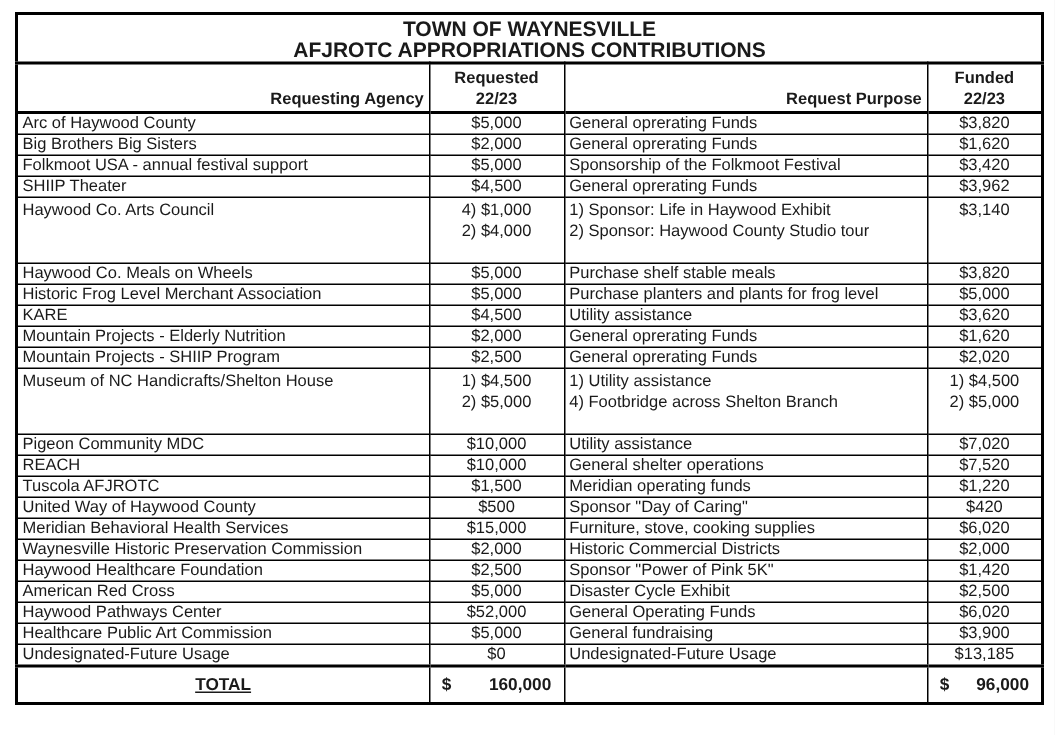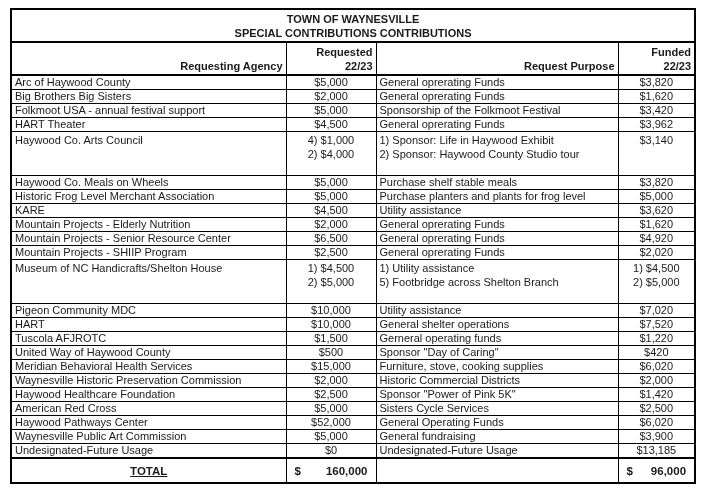--- a/index.html
+++ b/index.html
@@ -26,35 +26,35 @@
   }
   table.approp td, table.approp th {
     border: 1px solid #000;
     padding: 0 3px;
     overflow: hidden;
   }
   .title-cell {
     border-bottom: 2px solid #000 !important;
     text-align: center;
     font-weight: bold;
-    font-size: 11px;
+    font-size: 14px;
     height: 29px;
     padding: 1px 0 !important;
   }
   .title-cell .tl { line-height: 14px; }
   tr.head-row th {
     font-weight: bold;
     font-size: 11px;
     height: 29px;
     border-bottom: 2px solid #000 !important;
     background: #ffffff;
   }
   th.h-agency  { text-align: right; vertical-align: bottom; padding-bottom: 2px !important; }
   th.h-requested, th.h-funded { text-align: center; vertical-align: middle; }
-  th.h-requested .hl, th.h-funded .hl { line-height: 14px; text-align: right; }
+  th.h-requested .hl, th.h-funded .hl { line-height: 14px; }
   th.h-purpose { text-align: right; vertical-align: bottom; padding-bottom: 2px !important; }
   tbody td { height: 13px; vertical-align: middle; }
   tbody .cl { line-height: 13px; white-space: nowrap; }
   tbody tr.tall td { height: 42px; vertical-align: top; padding-top: 1px; }
   tbody tr.tall .cl { line-height: 14px; }
   .c-agency  { text-align: left; }
   .c-requested { text-align: center; }
   .c-purpose { text-align: left; }
   .c-funded  { text-align: center; }
   tr.total-row td {
@@ -80,21 +80,21 @@
     <colgroup>
       <col style="width:275px">
       <col style="width:90px">
       <col style="width:242px">
       <col style="width:77px">
     </colgroup>
     <thead>
       <tr>
         <td class="title-cell" colspan="4">
           <div class="tl">TOWN OF WAYNESVILLE</div>
-          <div class="tl">SPECIAL CONTRIBUTIONS CONTRIBUTIONS</div>
+          <div class="tl">AFJROTC APPROPRIATIONS CONTRIBUTIONS</div>
         </td>
       </tr>
       <tr class="head-row">
         <th class="h-agency">Requesting Agency</th>
         <th class="h-requested">
           <div class="hl">Requested</div>
           <div class="hl">22/23</div>
         </th>
         <th class="h-purpose">Request Purpose</th>
         <th class="h-funded">
@@ -142,21 +142,21 @@
           </td>
           <td class="c-purpose">
             <div class="cl">Sponsorship of the Folkmoot Festival</div>
           </td>
           <td class="c-funded">
             <div class="cl">$3,420</div>
           </td>
         </tr>
         <tr>
           <td class="c-agency">
-            <div class="cl">HART Theater</div>
+            <div class="cl">SHIIP Theater</div>
           </td>
           <td class="c-requested">
             <div class="cl">$4,500</div>
           </td>
           <td class="c-purpose">
             <div class="cl">General oprerating Funds</div>
           </td>
           <td class="c-funded">
             <div class="cl">$3,962</div>
           </td>
@@ -228,34 +228,20 @@
           </td>
           <td class="c-purpose">
             <div class="cl">General oprerating Funds</div>
           </td>
           <td class="c-funded">
             <div class="cl">$1,620</div>
           </td>
         </tr>
         <tr>
           <td class="c-agency">
-            <div class="cl">Mountain Projects - Senior Resource Center</div>
-          </td>
-          <td class="c-requested">
-            <div class="cl">$6,500</div>
-          </td>
-          <td class="c-purpose">
-            <div class="cl">General oprerating Funds</div>
-          </td>
-          <td class="c-funded">
-            <div class="cl">$4,920</div>
-          </td>
-        </tr>
-        <tr>
-          <td class="c-agency">
             <div class="cl">Mountain Projects - SHIIP Program</div>
           </td>
           <td class="c-requested">
             <div class="cl">$2,500</div>
           </td>
           <td class="c-purpose">
             <div class="cl">General oprerating Funds</div>
           </td>
           <td class="c-funded">
             <div class="cl">$2,020</div>
@@ -264,21 +250,21 @@
         <tr class="tall">
           <td class="c-agency">
             <div class="cl">Museum of NC Handicrafts/Shelton House</div>
           </td>
           <td class="c-requested">
             <div class="cl">1) $4,500</div>
             <div class="cl">2) $5,000</div>
           </td>
           <td class="c-purpose">
             <div class="cl">1) Utility assistance</div>
-            <div class="cl">5) Footbridge across Shelton Branch</div>
+            <div class="cl">4) Footbridge across Shelton Branch</div>
           </td>
           <td class="c-funded">
             <div class="cl">1) $4,500</div>
             <div class="cl">2) $5,000</div>
           </td>
         </tr>
         <tr>
           <td class="c-agency">
             <div class="cl">Pigeon Community MDC</div>
           </td>
@@ -287,41 +273,41 @@
           </td>
           <td class="c-purpose">
             <div class="cl">Utility assistance</div>
           </td>
           <td class="c-funded">
             <div class="cl">$7,020</div>
           </td>
         </tr>
         <tr>
           <td class="c-agency">
-            <div class="cl">HART</div>
+            <div class="cl">REACH</div>
           </td>
           <td class="c-requested">
             <div class="cl">$10,000</div>
           </td>
           <td class="c-purpose">
             <div class="cl">General shelter operations</div>
           </td>
           <td class="c-funded">
             <div class="cl">$7,520</div>
           </td>
         </tr>
         <tr>
           <td class="c-agency">
             <div class="cl">Tuscola AFJROTC</div>
           </td>
           <td class="c-requested">
             <div class="cl">$1,500</div>
           </td>
           <td class="c-purpose">
-            <div class="cl">Gerneral operating funds</div>
+            <div class="cl">Meridian operating funds</div>
           </td>
           <td class="c-funded">
             <div class="cl">$1,220</div>
           </td>
         </tr>
         <tr>
           <td class="c-agency">
             <div class="cl">United Way of Haywood County</div>
           </td>
           <td class="c-requested">
@@ -377,21 +363,21 @@
           </td>
         </tr>
         <tr>
           <td class="c-agency">
             <div class="cl">American Red Cross</div>
           </td>
           <td class="c-requested">
             <div class="cl">$5,000</div>
           </td>
           <td class="c-purpose">
-            <div class="cl">Sisters Cycle Services</div>
+            <div class="cl">Disaster Cycle Exhibit</div>
           </td>
           <td class="c-funded">
             <div class="cl">$2,500</div>
           </td>
         </tr>
         <tr>
           <td class="c-agency">
             <div class="cl">Haywood Pathways Center</div>
           </td>
           <td class="c-requested">
@@ -399,21 +385,21 @@
           </td>
           <td class="c-purpose">
             <div class="cl">General Operating Funds</div>
           </td>
           <td class="c-funded">
             <div class="cl">$6,020</div>
           </td>
         </tr>
         <tr>
           <td class="c-agency">
-            <div class="cl">Waynesville Public Art Commission</div>
+            <div class="cl">Healthcare Public Art Commission</div>
           </td>
           <td class="c-requested">
             <div class="cl">$5,000</div>
           </td>
           <td class="c-purpose">
             <div class="cl">General fundraising</div>
           </td>
           <td class="c-funded">
             <div class="cl">$3,900</div>
           </td>

